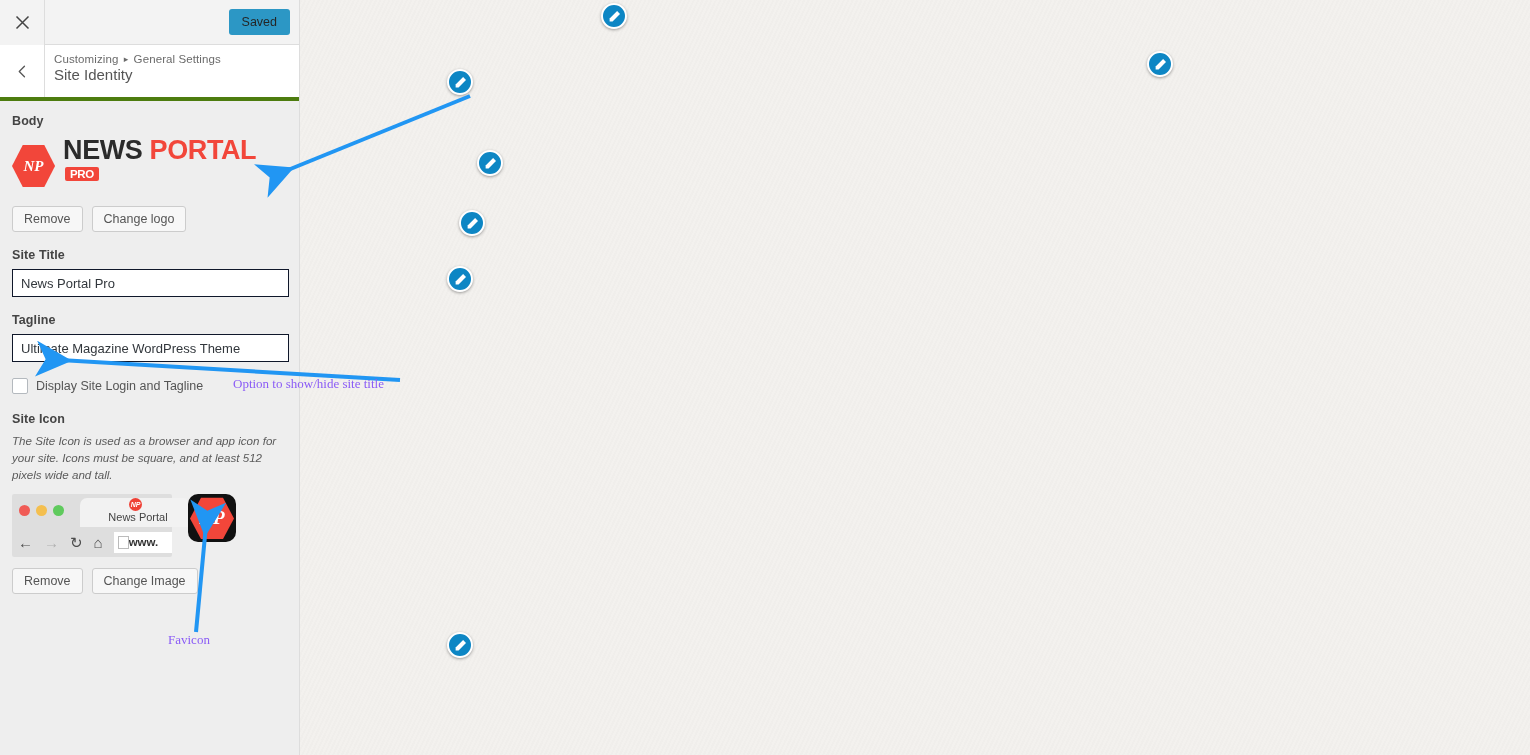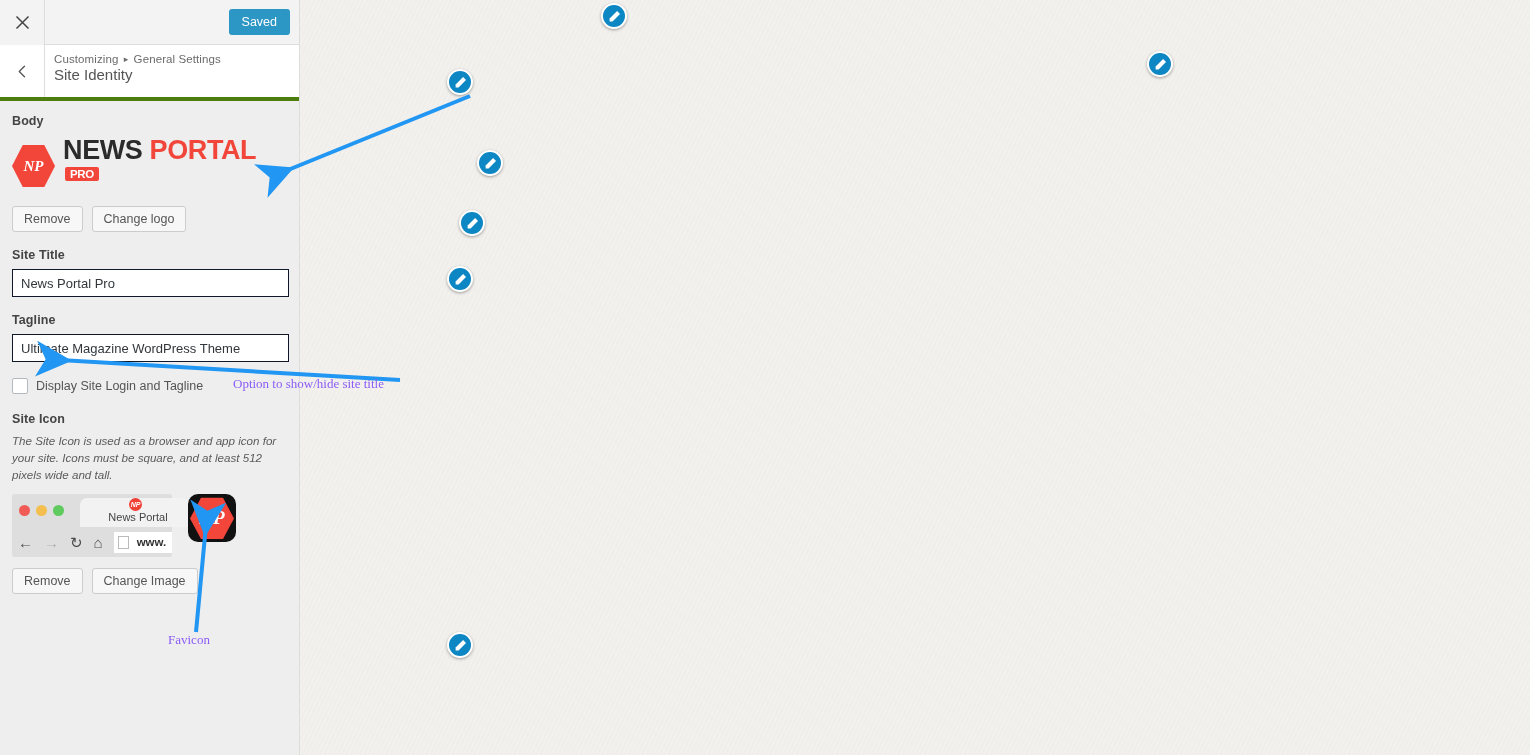--- a/index.html
+++ b/index.html
@@ -25,21 +25,21 @@
     position: relative;
   }
   .cz-close {
     width: 45px; height: 45px;
     display: flex; align-items: center; justify-content: center;
     border-right: 1px solid #ddd;
     color: #444; font-size: 19px; cursor: pointer;
     background: #f3f3f3;
   }
   .cz-saved {
-    background: #0a87bd; color: #ffffff;
+    background: #0a87bd; color: #000000;
     font-size: 12.5px; padding: 6px 13px;
     border-radius: 3px; margin-right: 9px;
     opacity: .85;
   }
   .cz-header {
     height: 56px; background: #fff;
     border-bottom: 4px solid #4d7c0f;
     display: flex; align-items: stretch;
   }
   .cz-back {
@@ -100,21 +100,21 @@
      color:#fff; font-size:7px; font-style:italic; font-weight:700;
      display:flex; align-items:center; justify-content:center; }
   .bm-urlbar {
     background: #dedede; height: 30px; display: flex; align-items: center;
     padding: 0 0 0 6px; gap: 11px; border-radius: 0 0 2px 2px;
   }
   .bm-nav { font-size: 15px; color: #4d4d4d; line-height: 1; }
   .bm-nav.dim { color: #b0b0b0; }
   .bm-url {
     background: #fff; height: 21px; flex: 1; margin-right: 0;
-    display: flex; align-items: center; gap: 8px; padding-left: 4px;
+    display: flex; align-items: center; gap: 0; padding-left: 4px;
     font-size: 11.5px; font-weight: 700; color: #333;
   }
   .page-glyph { width: 11px; height: 13px; background: #fff; border: 1px solid #bbb; position: relative; }
   .favicon-big {
     width: 48px; height: 48px; border-radius: 10px;
     background: #111; display: flex; align-items: center; justify-content: center;
     position: relative; overflow: hidden;
   }
   .favicon-hex {
     width: 44px; height: 44px; background: #f2463a;

